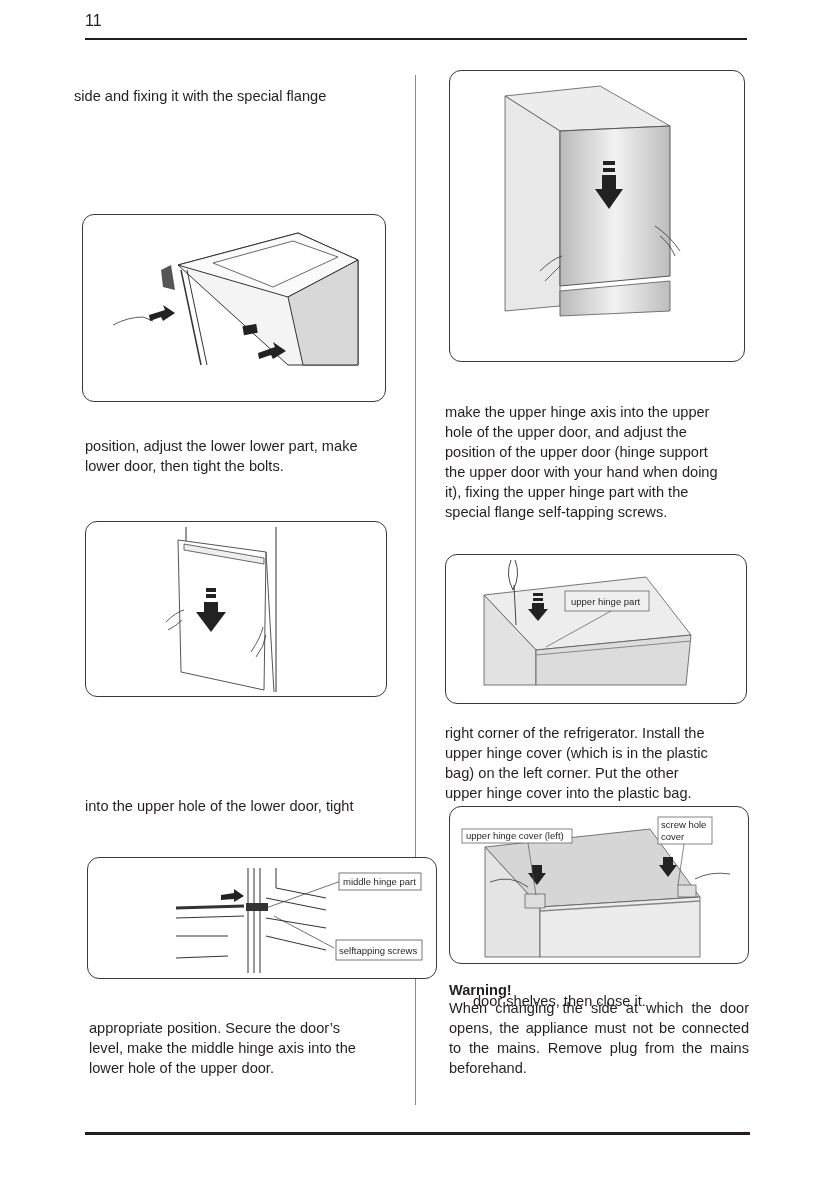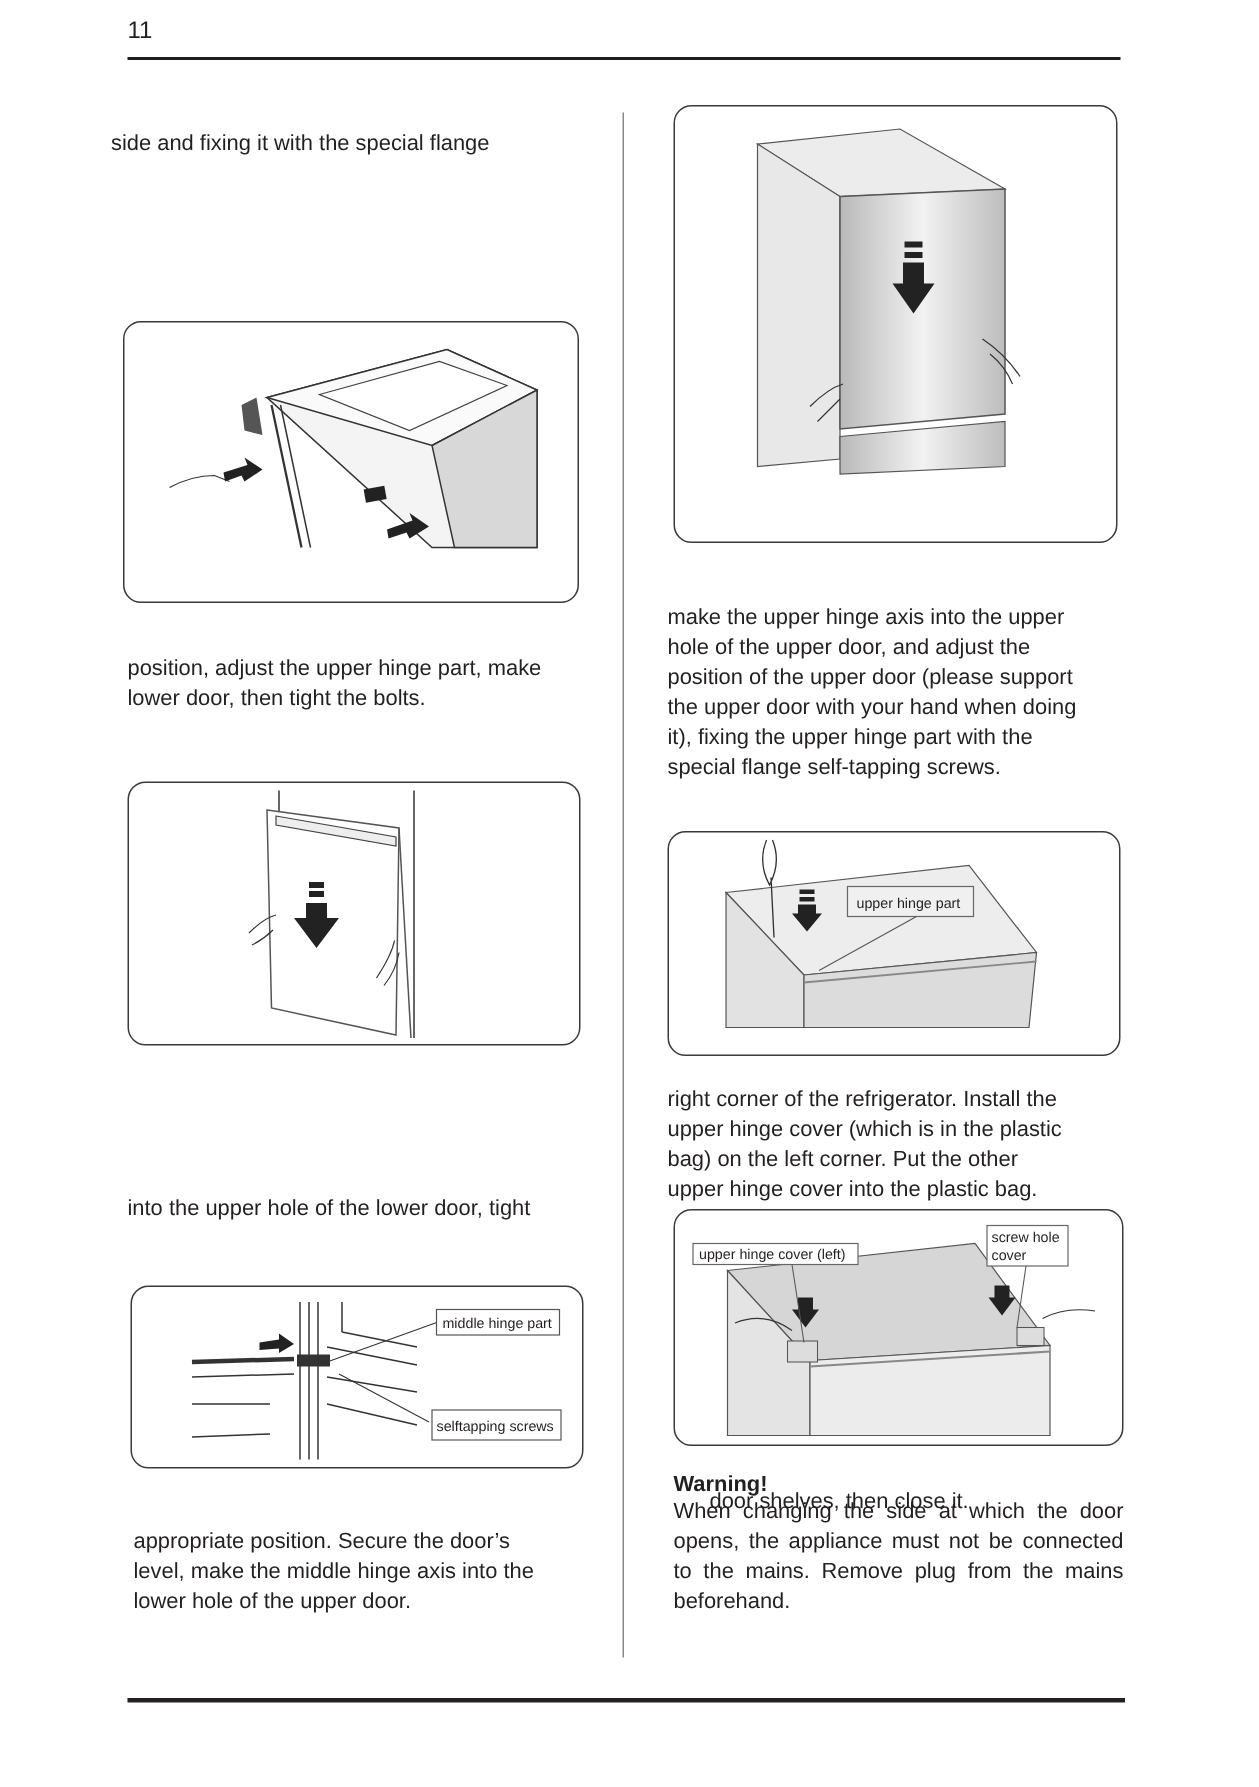--- a/index.html
+++ b/index.html
@@ -36,21 +36,21 @@
     <line x1="104" y1="55" x2="124" y2="150" stroke="#333" stroke-width="1"></line>
     <polygon points="78,55 88,50 92,75 80,72" fill="#555"></polygon>
     <path d="M30,110 q15,-8 30,-8 l10,4" stroke="#333" fill="none" stroke-width="0.8"></path>
     <polygon points="66,100 82,95 80,90 92,98 80,106 78,102 67,106" fill="#222"></polygon>
     <polygon points="175,138 192,132 190,127 203,136 190,144 188,140 176,144" fill="#222"></polygon>
     <rect x="160" y="110" width="14" height="9" fill="#222" transform="rotate(-10 167 114)"></rect>
   </svg>
 </div>
 
 <div class="abs" style="left:85px; top:436px; width:320px;">
-  <p class="para">position, adjust the upper hinge part, make</p>
+  <p class="para">position, adjust the lower lower part, make</p>
   <p class="para">lower door, then tight the bolts.</p>
 </div>
 
 <div class="abs figure" style="left:85px; top:521px; width:300px; height:174px;">
   <svg viewBox="0 0 300 174">
     <line x1="100" y1="5" x2="100" y2="22" stroke="#333"></line>
     <line x1="190" y1="5" x2="190" y2="170" stroke="#333"></line>
     <polygon points="92,18 180,30 178,168 95,150" fill="#fff" stroke="#555" stroke-width="1"></polygon>
     <path d="M98,22 L178,36 L178,42 L98,28 Z" fill="#eee" stroke="#444" stroke-width="0.8"></path>
     <line x1="180" y1="30" x2="188" y2="170" stroke="#555"></line>
@@ -59,21 +59,21 @@
     <polygon points="118,80 132,80 132,90 140,90 125,110 110,90 118,90" fill="#222"></polygon>
     <path d="M80,100 q10,-10 18,-12 M82,108 q8,-4 14,-10" stroke="#333" fill="none" stroke-width="0.8"></path>
     <path d="M165,130 q10,-15 12,-25 M170,135 q8,-10 10,-22" stroke="#333" fill="none" stroke-width="0.8"></path>
   </svg>
 </div>
 
 <div class="abs" style="left:85px; top:796px; width:320px;">
   <p class="para">into the upper hole of the lower door, tight</p>
 </div>
 
-<div class="abs figure" style="left:87px; top:857px; width:300px; height:120px;">
+<div class="abs figure" style="left:87px; top:857px; width:300px; height:120px;padding-left:48px;">
   <svg viewBox="0 0 300 120">
     <line x1="112" y1="10" x2="112" y2="115" stroke="#333"></line>
     <line x1="118" y1="10" x2="118" y2="115" stroke="#333"></line>
     <line x1="124" y1="10" x2="124" y2="115" stroke="#333"></line>
     <line x1="140" y1="10" x2="140" y2="30" stroke="#333"></line>
     <path d="M140,30 L190,40 M130,40 L190,52 M130,60 L190,70 M130,78 L190,92" stroke="#333" fill="none"></path>
     <line x1="40" y1="50" x2="108" y2="48" stroke="#333" stroke-width="3"></line>
     <line x1="40" y1="60" x2="108" y2="58" stroke="#333"></line>
     <line x1="40" y1="78" x2="92" y2="78" stroke="#333"></line>
     <line x1="40" y1="100" x2="92" y2="98" stroke="#333"></line>
@@ -111,21 +111,21 @@
     <rect x="153" y="97" width="12" height="4" fill="#222"></rect>
     <polygon points="152,104 166,104 166,118 173,118 159,138 145,118 152,118" fill="#222"></polygon>
     <path d="M90,200 q12,-12 22,-15 M95,210 q8,-8 15,-15" stroke="#333" fill="none" stroke-width="0.8"></path>
     <path d="M205,155 q15,10 25,25 M210,165 q10,8 15,20" stroke="#333" fill="none" stroke-width="0.8"></path>
   </svg>
 </div>
 
 <div class="abs" style="left:445px; top:402px; width:310px;">
   <p class="para">make the upper hinge axis into the upper</p>
   <p class="para">hole of the upper door, and adjust the</p>
-  <p class="para">position of the upper door (please support</p>
+  <p class="para">position of the upper door (hinge support</p>
   <p class="para">the upper door with your hand when doing</p>
   <p class="para">it), fixing the upper hinge part with the</p>
   <p class="para">special flange self-tapping screws.</p>
 </div>
 
 <div class="abs figure" style="left:445px; top:538px; width:300px; height:148px;margin-top:16px;">
   <svg viewBox="0 0 300 148">
     <polygon points="38,40 200,22 245,80 90,95" fill="#ededed" stroke="#555" stroke-width="0.8"></polygon>
     <polygon points="38,40 90,95 90,130 38,130" fill="#e2e2e2" stroke="#555" stroke-width="0.8"></polygon>
     <polygon points="90,95 245,80 240,130 90,130" fill="#dcdcdc" stroke="#555" stroke-width="0.8"></polygon>

